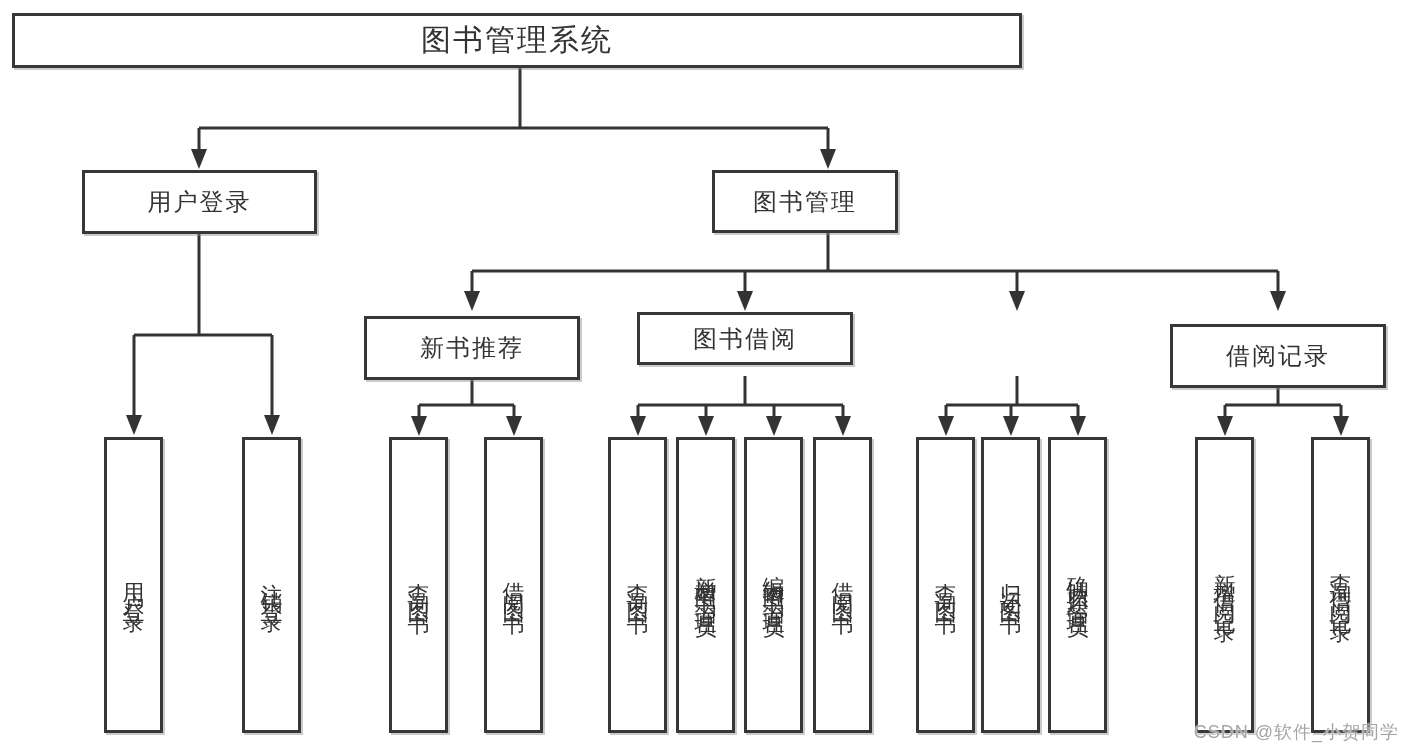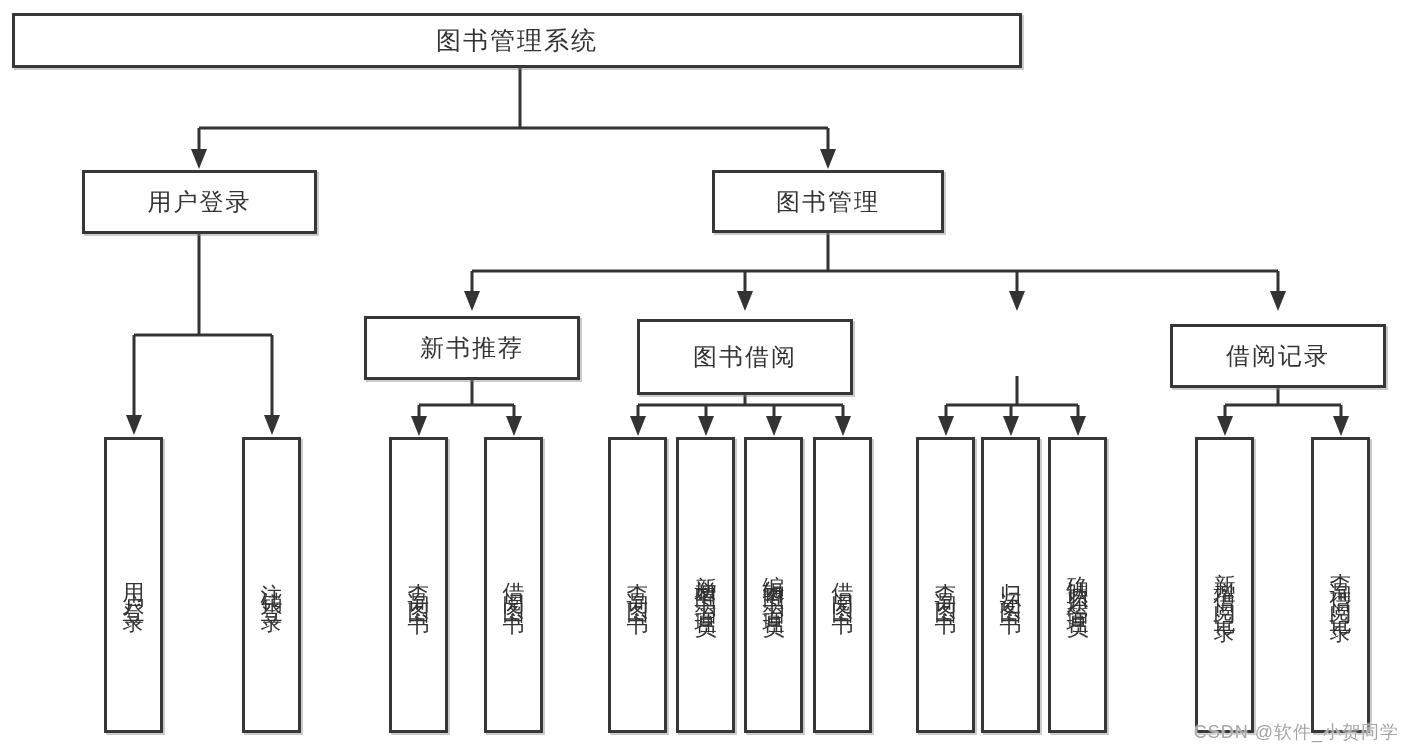--- a/index.html
+++ b/index.html
@@ -21,21 +21,21 @@
     align-items:center;
     justify-content:center;
     z-index:2;
     box-shadow:2px 2px 0 rgba(140,140,140,0.45);
   }
   .node .lbl{
     letter-spacing:2px;
     white-space:nowrap;
     color:#333333;
   }
-  .root .lbl{font-size:25px;}
+  .root .lbl{font-size:30px;}
   .branch .lbl{font-size:24px;}
   .leaf{justify-content:center;}
   .leaf .lbl{
     writing-mode:vertical-rl;
     text-orientation:mixed;
     font-size:22px;
     letter-spacing:10px;
     white-space:nowrap;
   }
   .leaf.long .lbl{letter-spacing:6px;}
@@ -94,28 +94,28 @@
     </g>
   </svg>
 
   <div class="node root" style="left:12px;top:13px;width:1010px;height:55px">
     <span class="lbl">图书管理系统</span>
   </div>
 
   <div class="node branch" style="left:82px;top:170px;width:235px;height:64px">
     <span class="lbl">用户登录</span>
   </div>
-  <div class="node branch" style="left:712px;top:170px;width:232px;height:63px">
+  <div class="node branch" style="left:712px;top:170px;width:186px;height:63px">
     <span class="lbl">图书管理</span>
   </div>
 
   <div class="node branch" style="left:364px;top:316px;width:216px;height:64px">
     <span class="lbl">新书推荐</span>
   </div>
-  <div class="node branch" style="left:637px;top:319px;width:216px;height:76px">
+  <div class="node branch" style="left:637px;top:312px;width:216px;height:53px">
     <span class="lbl">图书借阅</span>
   </div>
   <div class="node branch" style="left:1170px;top:324px;width:216px;height:64px">
     <span class="lbl">借阅记录</span>
   </div>
 
   <div class="node leaf" style="left:104px;top:437px;width:59px;height:296px">
     <span class="lbl">用户登录</span>
   </div>
   <div class="node leaf" style="left:242px;top:437px;width:59px;height:296px">

